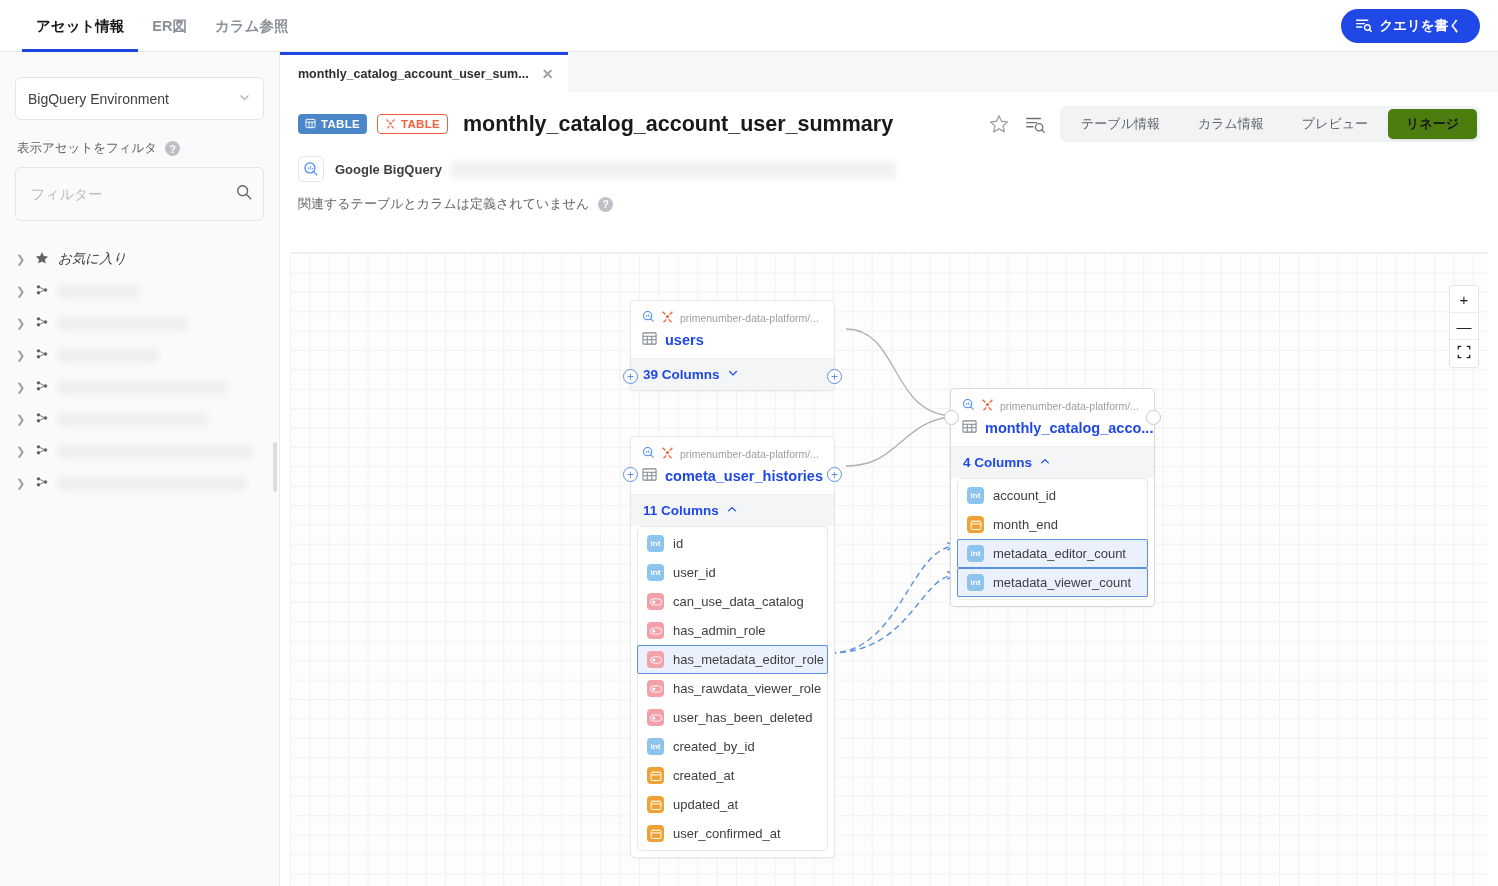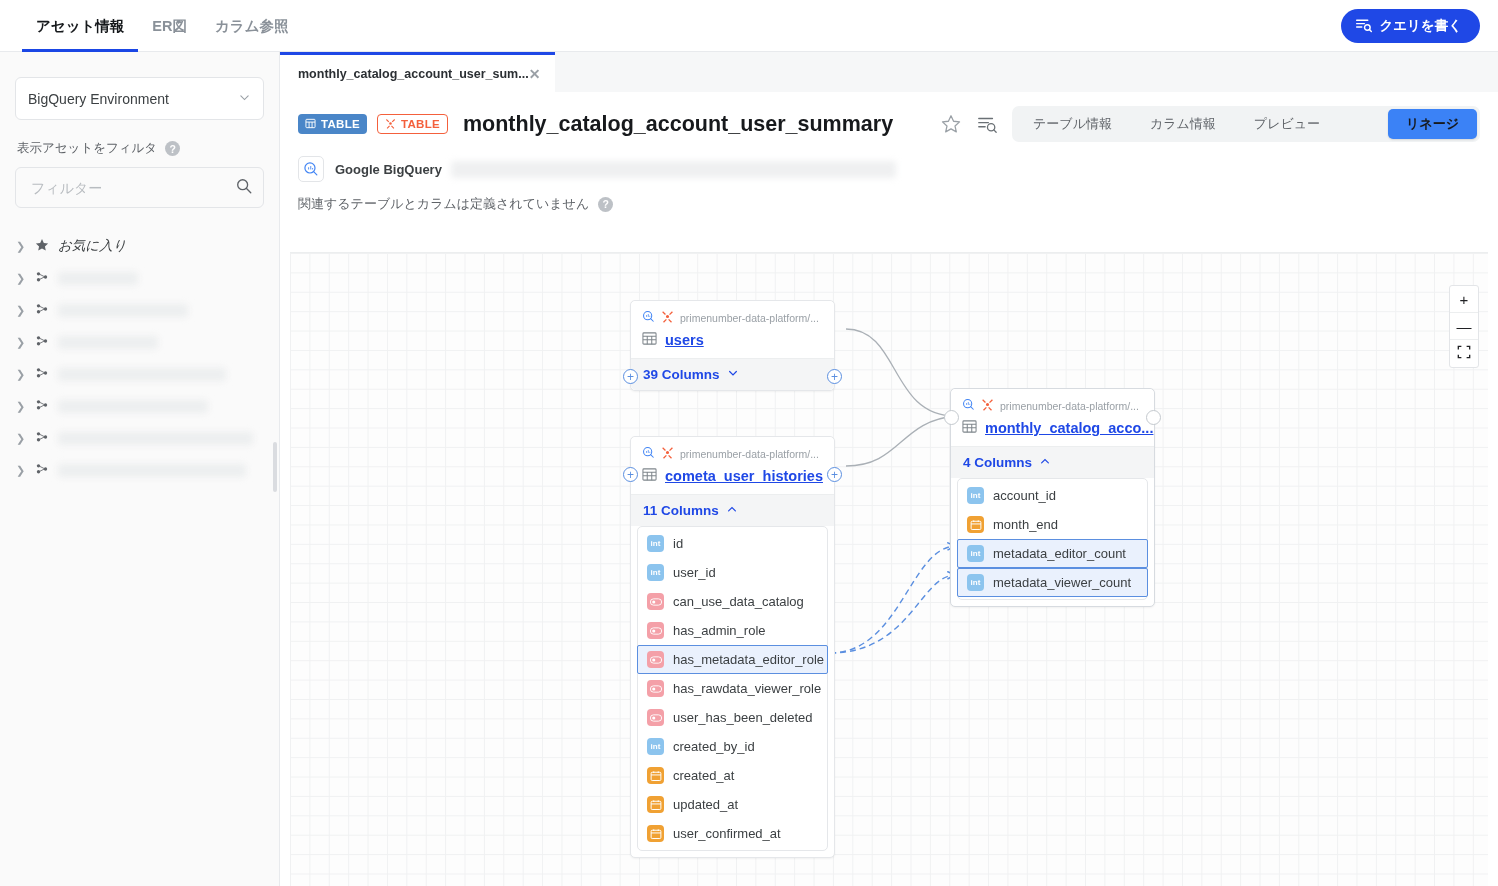--- a/index.html
+++ b/index.html
@@ -53,21 +53,21 @@
   .filter-label {
     margin: 20px 0 0 17px; font-size: 12.5px; color: #5f6368;
     display: flex; align-items: center; gap: 8px;
   }
   .help-dot {
     width: 15px; height: 15px; border-radius: 50%; background: #bdc1c6;
     color: #fff; font-size: 10.5px; font-weight: 700;
     display: inline-flex; align-items: center; justify-content: center;
   }
   .filter-box {
-    margin: 10px 15px 0 15px; height: 41px; border: 1px solid #e3e5e8;
+    margin: 10px 15px 0 15px; height: 54px; border: 1px solid #e3e5e8;
     border-radius: 6px; background: #fafafa;
     display: flex; align-items: center; padding: 0 10px 0 13px;
   }
   .filter-box input {
     flex: 1; border: none; outline: none; background: transparent;
     font-size: 14px; color: #3c4043; font-family: "Liberation Sans", sans-serif;
   }
   .filter-box input::placeholder { color: #b8bcc0; }
   .tree { margin-top: 22px; }
   .tree-row {
@@ -87,21 +87,21 @@
 
   
   #main {
     position: absolute; top: 52px; left: 280px; width: 1218px; height: 834px;
     background: #fff;
   }
   
   .doctabs { height: 40px; background: #f6f7f8; display: flex; align-items: stretch; }
   .doctab {
     background: #fff; border-top: 3px solid #1f48e6;
-    display: flex; align-items: center; 
+    display: flex; align-items: center; gap: 13px;
     padding: 0 15px 0 18px; font-size: 12.5px; font-weight: 700; color: #2b2f33;
     cursor: pointer; min-width: 255px;
   }
   .doctab .x { color: #9aa0a6; font-size: 14px; cursor: pointer; }
 
   .asset-head { padding: 14px 18px 0 18px; }
   .title-row { display: flex; align-items: center; gap: 10px; }
   .badge-table {
     display: inline-flex; align-items: center; gap: 5px;
     background: #4a86c8; color: #fff; border-radius: 4px;
@@ -115,21 +115,21 @@
   .asset-title { font-size: 21.5px; font-weight: 700; color: #17191c; margin-left: 5px; }
   .title-actions { margin-left: auto; display: flex; align-items: center; gap: 14px; }
   .icon-btn { cursor: pointer; display: flex; align-items: center; }
   .segmented {
     display: flex; background: #f1f3f4; border-radius: 7px; padding: 3px; gap: 2px;
   }
   .seg {
     padding: 0 18px; height: 30px; display: flex; align-items: center;
     font-size: 13px; color: #5f6368; border-radius: 5px; cursor: pointer; white-space: nowrap;
   }
-  .seg.active { background: #3b82f6; color: #17191c; font-weight: 700; box-shadow: 0 1px 2px rgba(0,0,0,.12); margin-left: 48px; }
+  .seg.active { background: #4d7c0f; color: #17191c; font-weight: 700; box-shadow: 0 1px 2px rgba(0,0,0,.12); }
 
   .source-row { display: flex; align-items: center; gap: 11px; margin-top: 14px; }
   .src-ico {
     width: 26px; height: 26px; border: 1px solid #e3e5e8; border-radius: 5px;
     display: flex; align-items: center; justify-content: center; background: #fff;
   }
   .src-name { font-size: 13px; font-weight: 700; color: #3c4043; }
   .src-redacted {
     height: 17px; width: 445px; border-radius: 3px; background: #eff0f1;
     filter: blur(3px); margin-left: -2px;
@@ -166,21 +166,21 @@
   
   .node {
     position: absolute; background: #fff; border: 1px solid #e5e7ea; border-radius: 5px;
     box-shadow: 0 1px 2px rgba(0,0,0,.05); z-index: 10;
   }
   .node.selected { border-color: #d7dbe0; }
   .node-hdr { padding: 9px 11px 9px 11px; background: #fff; border-radius: 5px 5px 0 0; }
   .node-path { display: flex; align-items: center; gap: 6px; font-size: 10.5px; color: #9aa0a6; }
   .node-name {
     display: flex; align-items: center; gap: 8px; margin-top: 6px;
-    font-size: 14.5px; font-weight: 700; color: #1f48e6; text-decoration: underline;
+    font-size: 14.5px; font-weight: 700; color: #1f48e6;
   }
   .node-colhdr {
     background: #f4f5f6; border-top: 1px solid #eceeef; border-radius: 0 0 5px 5px;
     padding: 8px 12px; font-size: 13.5px; font-weight: 700; color: #1f48e6;
     display: flex; align-items: center; gap: 7px; cursor: pointer;
   }
   .node-colhdr.open { border-radius: 0; }
   .collist {
     background: #fff; border: 1px solid #e5e7ea; border-radius: 5px;
     margin: 0 6px 6px 6px; padding: 2px 0; position: relative;

